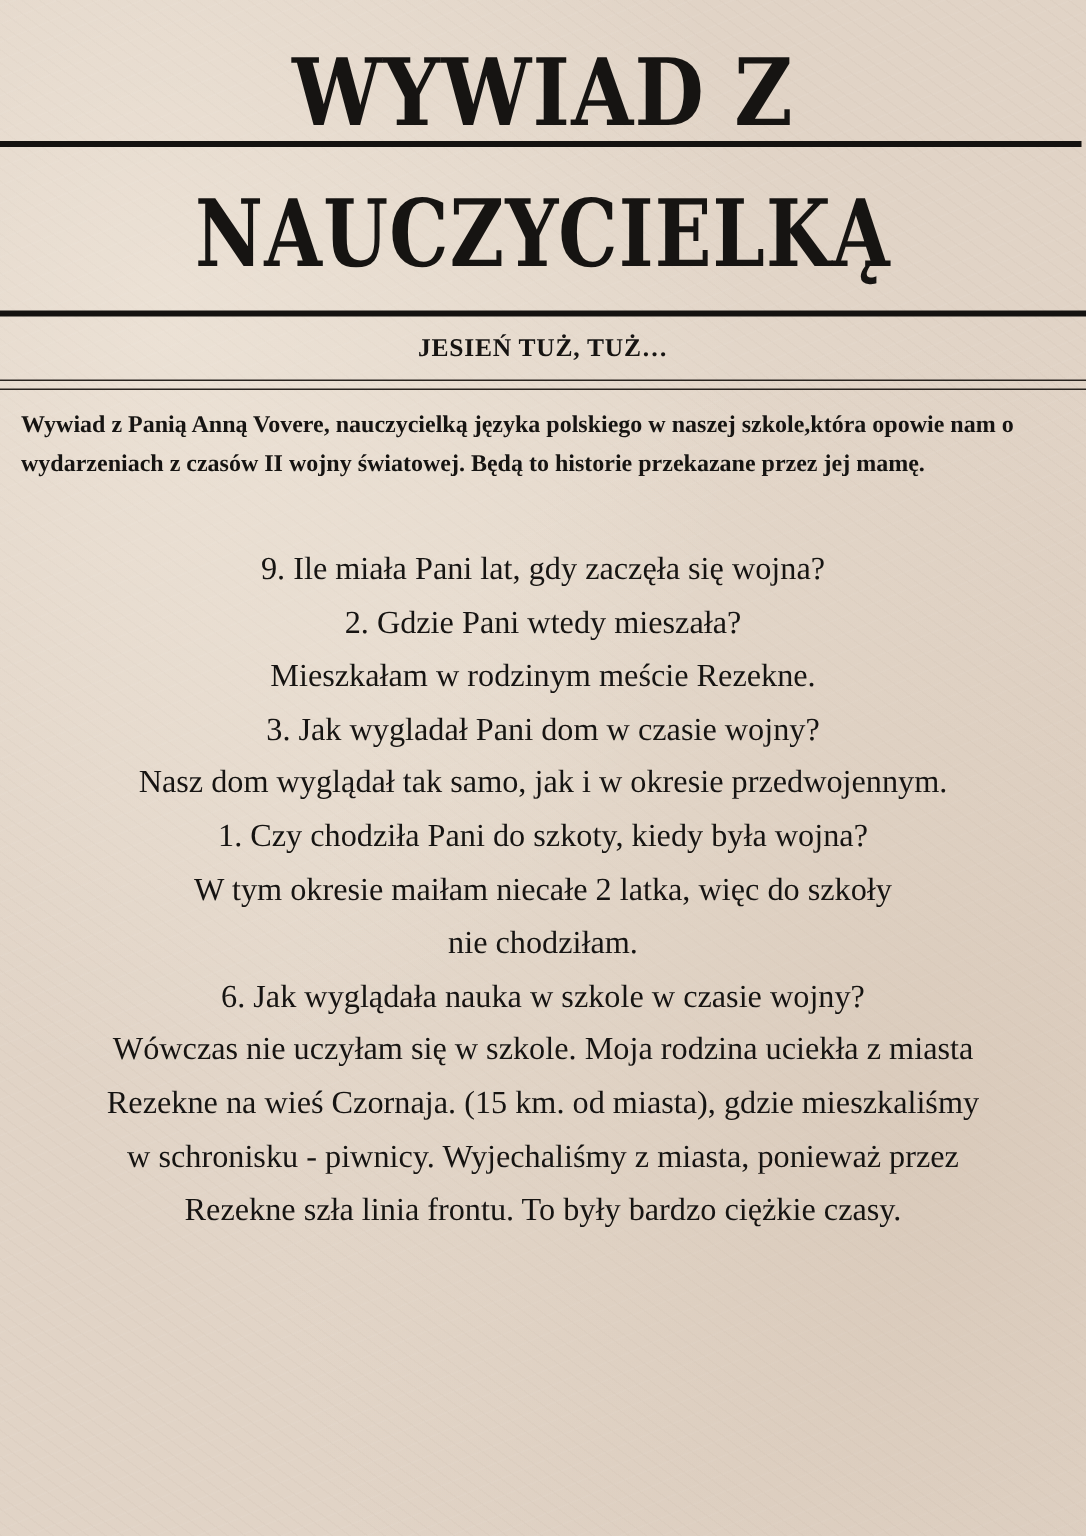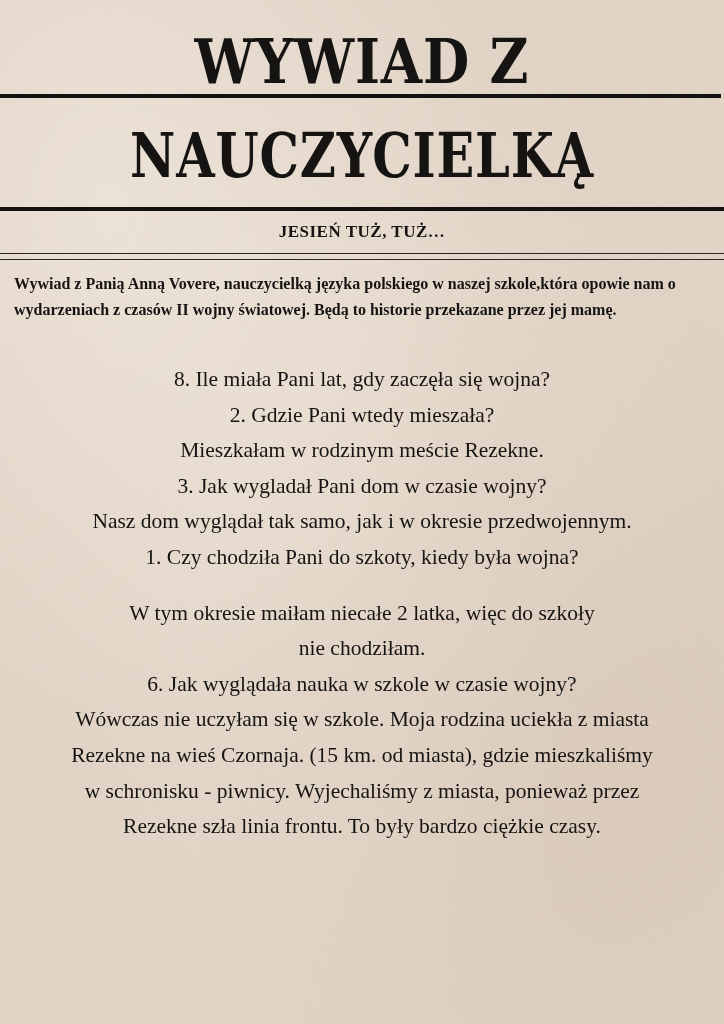--- a/index.html
+++ b/index.html
@@ -95,21 +95,21 @@
       padding: 0;
       list-style: none;
     }
     .qa p {
       margin: 0;
     }
     .qa .answer-wrap {
       display: block;
       margin: 0 auto;
     }
-    .qa .a-4 { width: 470px; margin-top: 20px; }
+    .qa .a-4 { width: 470px; }
     .qa .a-5 { width: 560px; }
     .qa .a-6 { width: 600px; }
   </style>
 </head>
 <body>
 
 <div class="page">
 
   <h1 class="title-line title-1">WYWIAD Z</h1>
   <div class="rule rule-thick-1"></div>
@@ -117,21 +117,21 @@
   <h1 class="title-line title-2">NAUCZYCIELKĄ</h1>
   <div class="rule rule-thick-2"></div>
 
   <h2 class="subtitle">JESIEŃ TUŻ, TUŻ…</h2>
   <div class="rule rule-thin-1"></div>
   <div class="rule rule-thin-2"></div>
 
   <p class="intro">Wywiad z Panią Anną  Vovere, nauczycielką języka polskiego w naszej szkole,która opowie nam o wydarzeniach z czasów II wojny światowej. Będą to historie przekazane przez jej mamę.</p>
 
   <div class="qa">
-    <p>8. Ile miała Pani lat, gdy zaczęła się wojna?</p>
+    <p>9. Ile miała Pani lat, gdy zaczęła się wojna?</p>
 
     <p>2. Gdzie Pani wtedy mieszała?</p>
     <p>Mieszkałam w rodzinym meście Rezekne.</p>
 
     <p>3. Jak wygladał Pani dom w czasie wojny?</p>
     <p>Nasz dom wyglądał tak samo, jak i w okresie przedwojennym.</p>
 
     <p>1. Czy chodziła Pani do szkoty, kiedy była wojna?</p>
     <p class="answer-wrap a-4">W tym okresie maiłam niecałe 2 latka, więc do szkoły nie chodziłam.</p>
 

